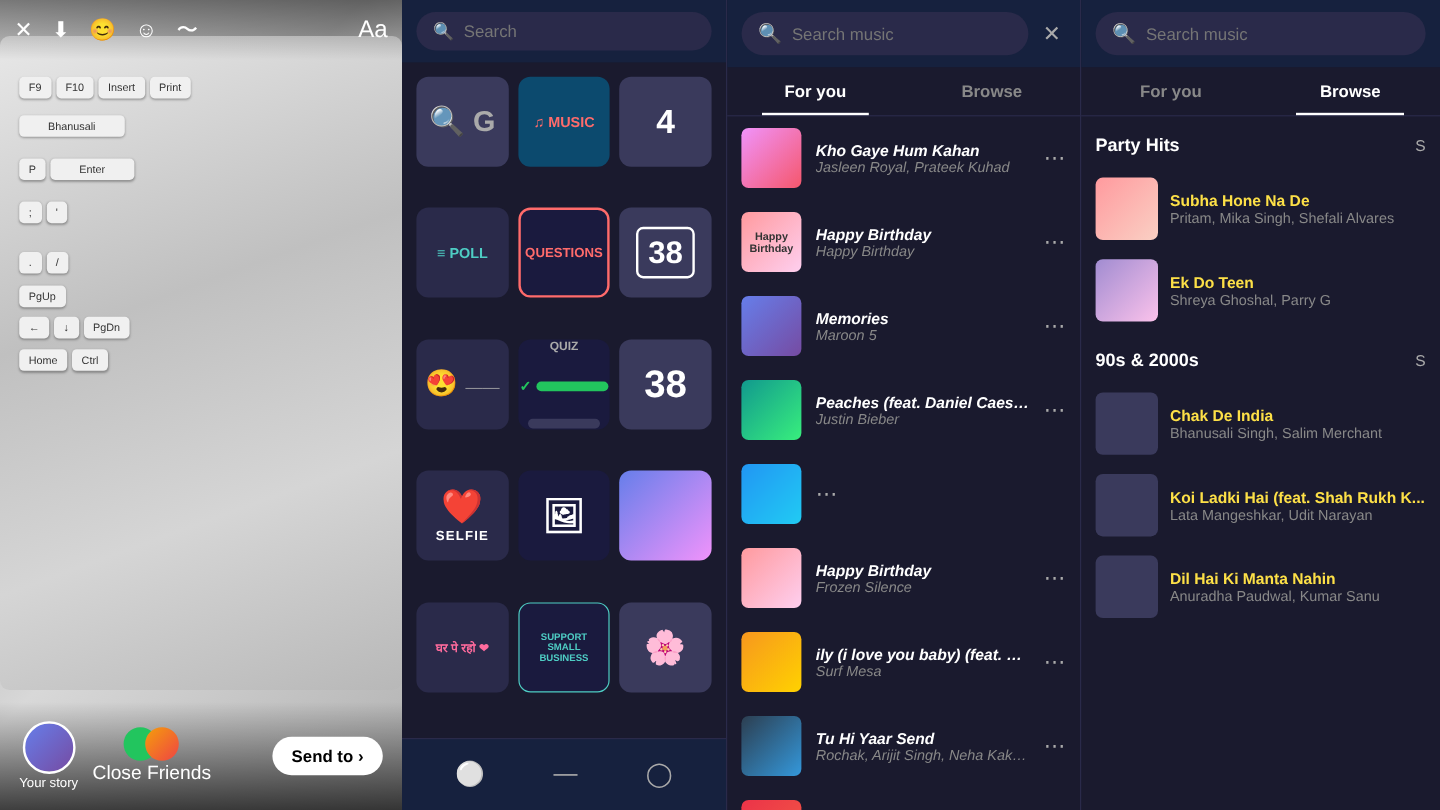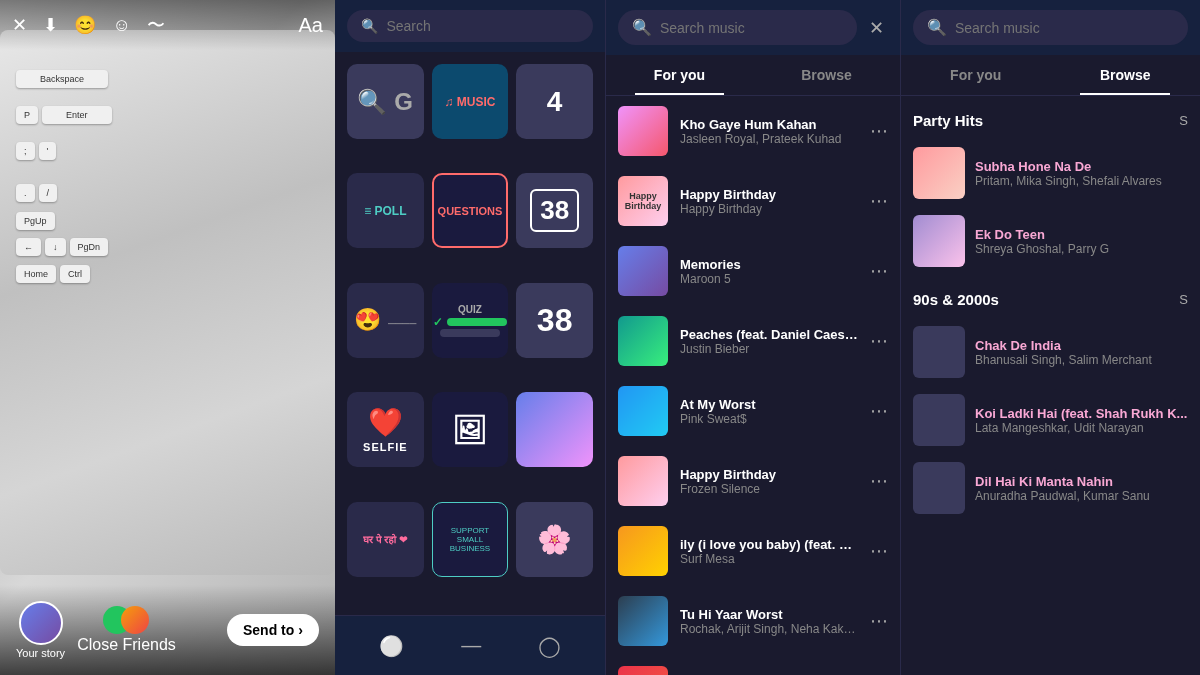--- a/index.html
+++ b/index.html
@@ -389,21 +389,21 @@
       cursor: pointer;
     }
     .music-thumb {
       width: 50px;
       height: 50px;
       border-radius: 6px;
       flex-shrink: 0;
       object-fit: cover;
       overflow: hidden;
     }
-    .music-info { flex: 1; min-width: 0; }
+    .music-info { flex: 1; min-width: 0; font-style: italic; }
     .music-title {
       color: white;
       font-size: 13px;
       font-weight: 600;
       white-space: nowrap;
       overflow: hidden;
       text-overflow: ellipsis;
     }
     .music-artist {
       color: #888;
@@ -517,21 +517,21 @@
     }
     .browse-thumb {
       width: 52px;
       height: 52px;
       border-radius: 6px;
       flex-shrink: 0;
       overflow: hidden;
     }
     .browse-info { flex: 1; min-width: 0; }
     .browse-title {
-      color: #f9a8d4;
+      color: #fde047;
       font-size: 13px;
       font-weight: 600;
       white-space: nowrap;
       overflow: hidden;
       text-overflow: ellipsis;
     }
     .browse-artist {
       color: #888;
       font-size: 12px;
       white-space: nowrap;
@@ -549,22 +549,28 @@
     ::-webkit-scrollbar-thumb { background: #444; border-radius: 2px; }
   </style>
 </head>
 <body>
 
 <div class="panel-camera">
   <div class="camera-bg">
 
     <div class="keyboard-area">
       <div style="padding: 30px 10px 0;">
+        <div class="key-row">
+          <span class="key">F9</span>
+            <span class="key">F10</span>
+            <span class="key">Insert</span>
+            <span class="key">Print</span>
+        </div>
         <div class="key-row" style="margin-top:6px;">
-          <span class="key wider">Backspace</span>
+          <span class="key wider">Bhanusali</span>
         </div>
         <div class="key-row" style="margin-top:10px;">
           <span class="key">P</span>
             <span class="key wider">Enter</span>
         </div>
         <div class="key-row" style="margin-top:10px;">
           <span class="key">;</span>
             <span class="key">'</span>
         </div>
         <div class="key-row" style="margin-top:16px;">
@@ -640,21 +646,21 @@
     <div class="sticker-item sticker-questions">
       <span>QUESTIONS</span>
     </div>
     <div class="sticker-item" style="background:#3a3a5c;">
       <span style="font-size:26px;font-weight:900;color:white;border:2px solid white;padding:4px 8px;border-radius:6px;">38</span>
     </div>
 
     <div class="sticker-item sticker-emoji">
       <span>😍 <span style="font-size:10px;color:#aaa;">────</span></span>
     </div>
-    <div class="sticker-item sticker-quiz" style="flex-direction:column;gap:0;">
+    <div class="sticker-item sticker-quiz" style="flex-direction:column;gap:20px;">
       <span class="quiz-label">QUIZ</span>
       <div style="display:flex;align-items:center;gap:4px;">
           <span style="color:#22c55e;font-size:12px;">✓</span>
           <div class="quiz-bar"></div>
         </div>
       <div class="quiz-bar2"></div>
     </div>
     <div class="sticker-item sticker-38">
       <span>38</span>
     </div>
@@ -665,21 +671,21 @@
     </div>
     <div class="sticker-item sticker-photo">
       <span>🖼</span>
     </div>
     <div class="sticker-item sticker-gradient"></div>
 
     <div class="sticker-item sticker-ghar">
       <span style="color:#ff6b9d;font-size:10px;font-weight:700;">घर पे रहो ❤</span>
     </div>
     <div class="sticker-item sticker-support">
-      <span style="font-size:8px;color:#4ecdc4;font-weight:400;text-align:center;">SUPPORT<br>SMALL<br>BUSINESS</span>
+      <span style="font-size:8px;color:#4ecdc4;font-weight:700;text-align:center;">SUPPORT<br>SMALL<br>BUSINESS</span>
     </div>
     <div class="sticker-item sticker-floral">
       <span style="font-size:28px;">🌸</span>
     </div>
   </div>
   <div class="stickers-bottom">
     <span class="bottom-icon">⚪</span>
     <span class="bottom-icon">—</span>
     <span class="bottom-icon">◯</span>
   </div>
@@ -734,24 +740,20 @@
       <div class="music-thumb thumb-green"></div>
       <div class="music-info">
         <div class="music-title">Peaches (feat. Daniel Caesar,...</div>
         <div class="music-artist">Justin Bieber</div>
       </div>
       <span class="music-more">⋯</span>
     </div>
 
     <div class="music-item">
       <div class="music-thumb thumb-blue"></div>
-      <div class="music-info">
-        <div class="music-title">At My Worst</div>
-        <div class="music-artist">Pink Sweat$</div>
-      </div>
       <span class="music-more">⋯</span>
     </div>
 
     <div class="music-item">
       <div class="music-thumb" style="background:linear-gradient(135deg,#ff9a9e,#fecfef);display:flex;align-items:center;justify-content:center;font-size:8px;font-weight:700;color:#333;text-align:center;"></div>
       <div class="music-info">
         <div class="music-title">Happy Birthday</div>
         <div class="music-artist">Frozen Silence</div>
       </div>
       <span class="music-more">⋯</span>
@@ -762,21 +764,21 @@
       <div class="music-info">
         <div class="music-title">ily (i love you baby) (feat. Emilee)</div>
         <div class="music-artist">Surf Mesa</div>
       </div>
       <span class="music-more">⋯</span>
     </div>
 
     <div class="music-item">
       <div class="music-thumb thumb-dark"></div>
       <div class="music-info">
-        <div class="music-title">Tu Hi Yaar Worst</div>
+        <div class="music-title">Tu Hi Yaar Send</div>
         <div class="music-artist">Rochak, Arijit Singh, Neha Kakkar</div>
       </div>
       <span class="music-more">⋯</span>
     </div>
 
     <div class="music-item">
       <div class="music-thumb thumb-red"></div>
 
     </div>
   </div>

